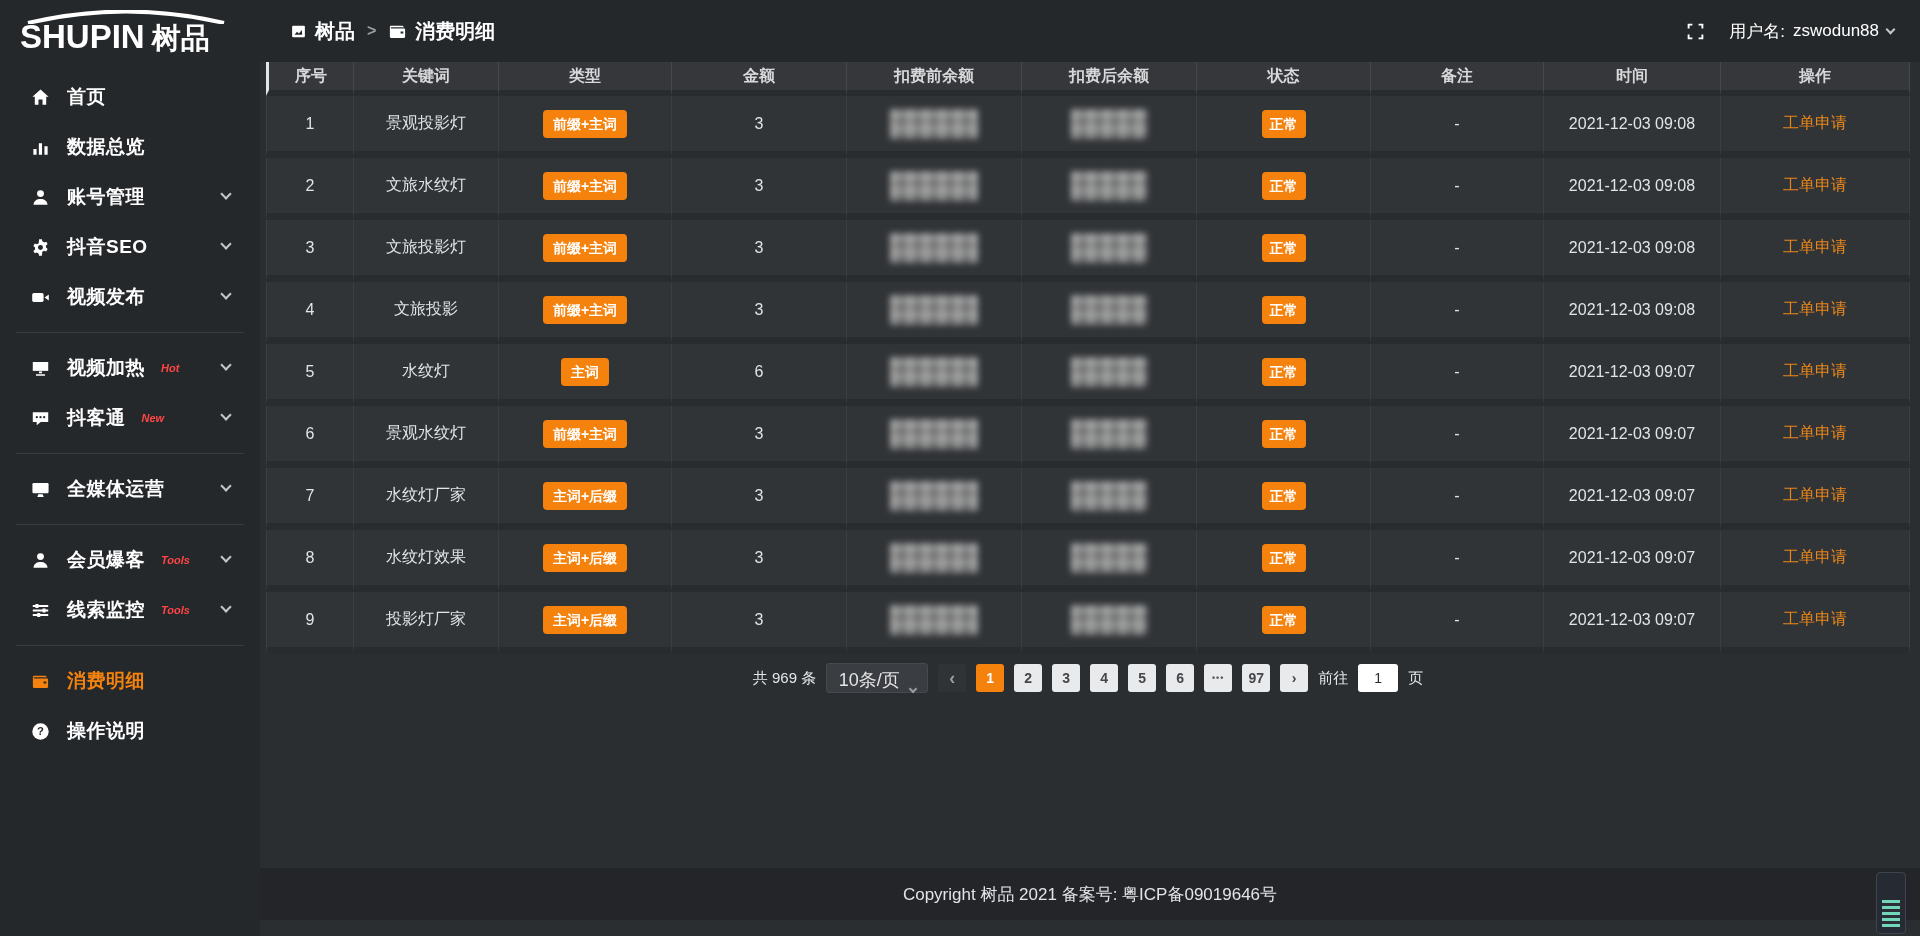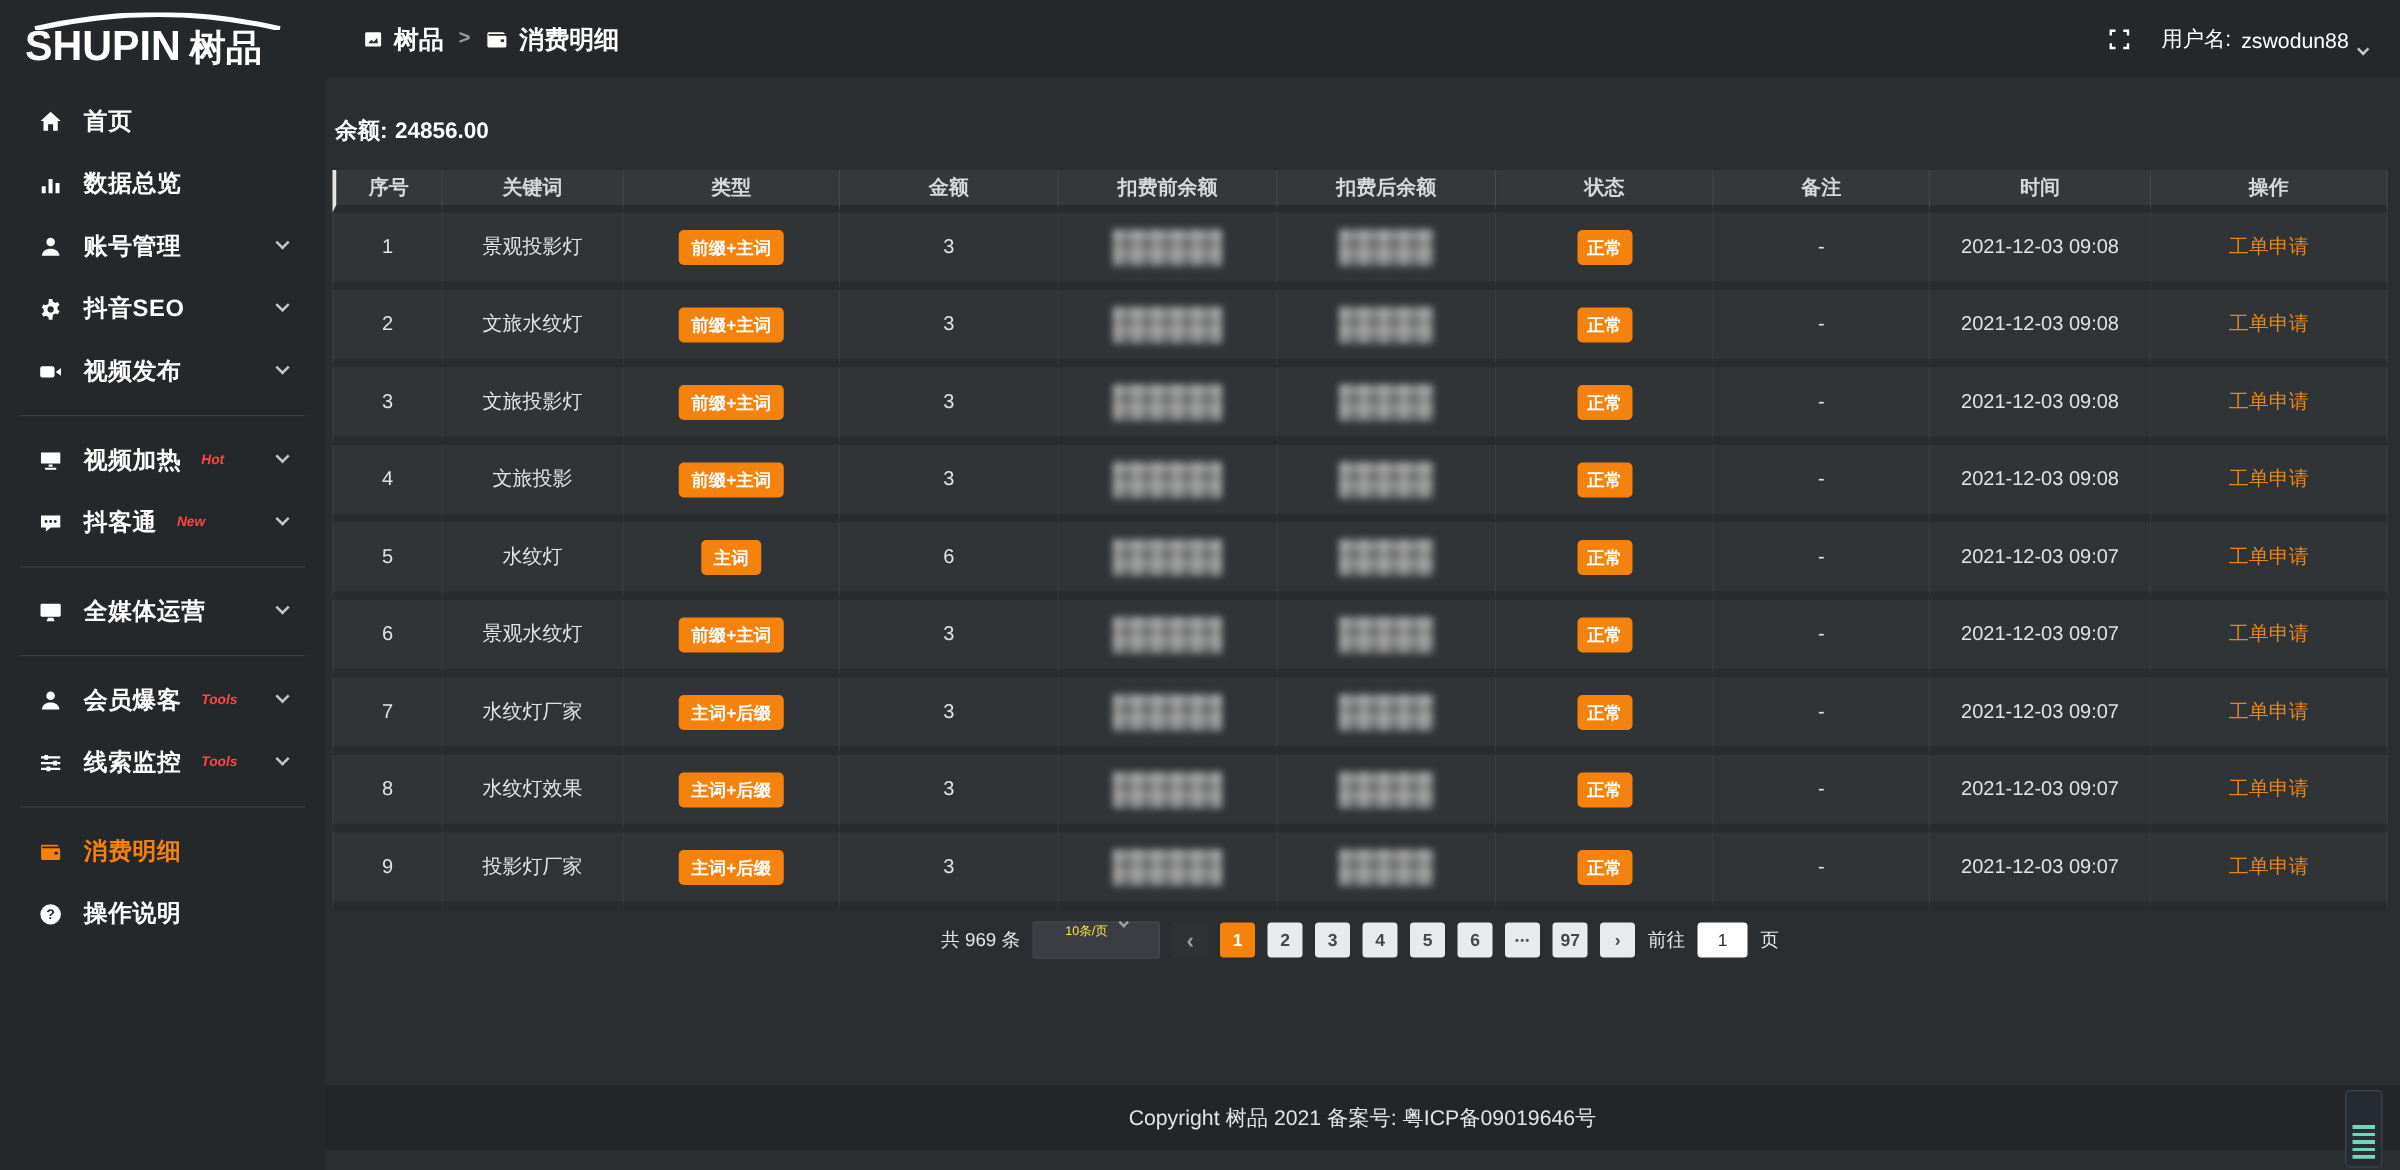--- a/index.html
+++ b/index.html
@@ -25,21 +25,21 @@
   .caret { width:8px; height:8px; border-right:2px solid #c4c7cb; border-bottom:2px solid #c4c7cb; transform:rotate(45deg); display:inline-block; }
   .side-divider { height:1px; background:#3a3d41; margin:10px 16px; }
   
   .topbar { position:absolute; left:260px; top:0; right:0; height:62px; background:#25282b; display:flex; align-items:center; justify-content:space-between; padding:0 26px 0 30px; z-index:4; }
   .crumbs { display:flex; align-items:center; gap:12px; }
   .crumb { display:flex; align-items:center; gap:8px; color:#fff; font-size:20px; font-weight:700; cursor:pointer; }
   .crumb .c-icon { display:inline-flex; color:#fff; }
   .crumb-sep { color:#9a9da1; font-size:16px; font-weight:700; }
   .top-right { display:flex; align-items:center; gap:24px; }
   .fs-btn { display:inline-flex; color:#fff; cursor:pointer; }
-  .user-chip { display:flex; align-items:flex-end; gap:8px; color:#fff; font-size:17px; cursor:pointer; }
+  .user-chip { display:flex; align-items:center; gap:8px; color:#fff; font-size:17px; cursor:pointer; }
   .user-chip .caret { width:7px; height:7px; margin-top:-4px; }
   
   .content { position:absolute; left:260px; top:62px; right:0; bottom:52px; background:#2b2e31; padding:0 10px 0 6px; overflow:hidden; }
   .balance { margin:30px 0 20px 2px; font-size:18px; font-weight:700; color:#ffffff; }
   .balance b { margin-left:6px; }
   
   table { width:100%; border-collapse:separate; border-spacing:0; table-layout:fixed; }
   thead th {
     background:#35373a; color:#d6d8da; font-size:16px; font-weight:700;
     height:34px; text-align:center; border-right:1px solid #45484c;
@@ -60,21 +60,21 @@
     background:
       repeating-linear-gradient(90deg, rgba(255,255,255,.30) 0 8px, rgba(255,255,255,0) 8px 16px),
       repeating-linear-gradient(0deg, rgba(0,0,0,.22) 0 7px, rgba(0,0,0,0) 7px 14px),
       #9a9a9a;
     filter:blur(3px); opacity:.85; }
   td .masked.after { width:76px; }
   .action-link { color:#e8861c; font-size:16px; cursor:pointer; }
   
   .pagination { margin-top:9px; display:flex; align-items:center; justify-content:center; gap:10px; font-size:15px; color:#e3e5e7; }
   .page-size { width:102px; height:30px; background:#3a3d41; border:1px solid #46494d; border-radius:3px;
-    display:flex; align-items:flex-start; justify-content:center; gap:10px; color:#fde047; font-size:10px; cursor:pointer; }
+    display:flex; align-items:flex-end; justify-content:center; gap:10px; color:#e5e5e5; font-size:18px; cursor:pointer; }
   .page-size .caret { width:6px; height:6px; border-color:#9b9ea2; margin-top:-3px; }
   .pg-btn { min-width:28px; height:28px; border:none; border-radius:3px; font-size:14px; font-weight:700;
     display:inline-flex; align-items:center; justify-content:center; cursor:pointer;
     font-family:"Liberation Sans",sans-serif; padding:0 4px; }
   .pg-btn.light { background:#e8eaec; color:#43464b; }
   .pg-btn.dark { background:#303336; color:#9b9ea2; font-size:18px; }
   .pg-btn.active { background:#f5820d; color:#fff; }
   .pg-btn.ellipsis { font-size:9px; letter-spacing:1px; color:#55585d; }
   .page-btns { display:inline-flex; gap:10px; }
   .goto-input { width:40px; height:28px; border:none; border-radius:3px; background:#fff; color:#2b2d30;
@@ -260,23 +260,20 @@
       </span>
     <span class="user-chip">
       <span>用户名:</span>
       <span>zswodun88</span>
       <span class="caret"></span>
     </span>
   </div>
 </header>
 
 <main class="content">
-  <div class="balance">
-    <span>余额:</span><b>24856.00</b>
-  </div>
 
   <table>
     <colgroup>
       <col style="width:88px">
         <col style="width:145px">
         <col style="width:173px">
         <col style="width:175px">
       <col style="width:175px">
         <col style="width:175px">
         <col style="width:174px">

